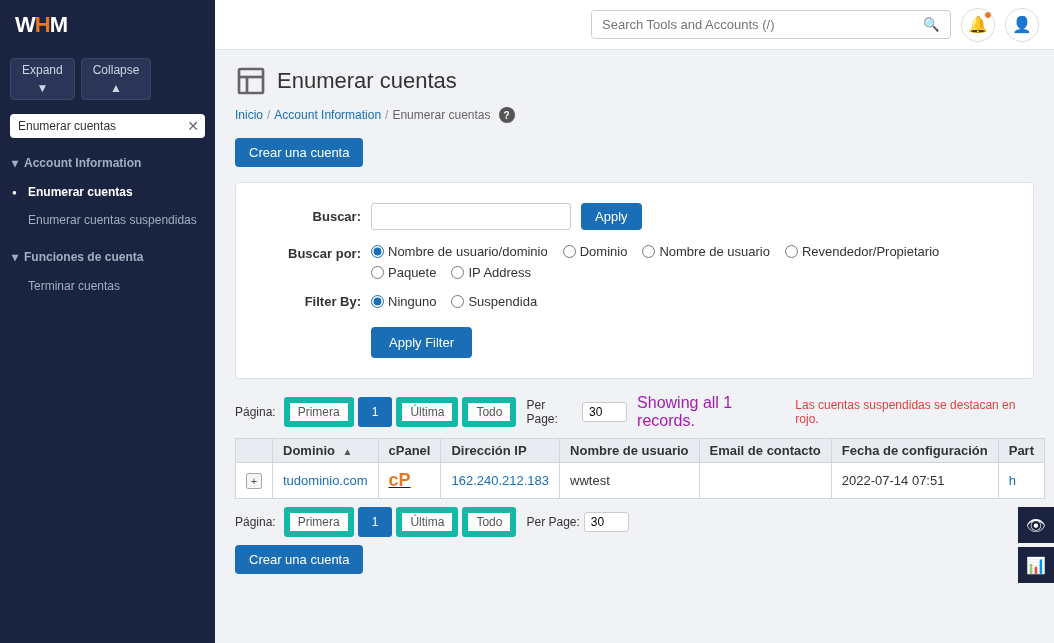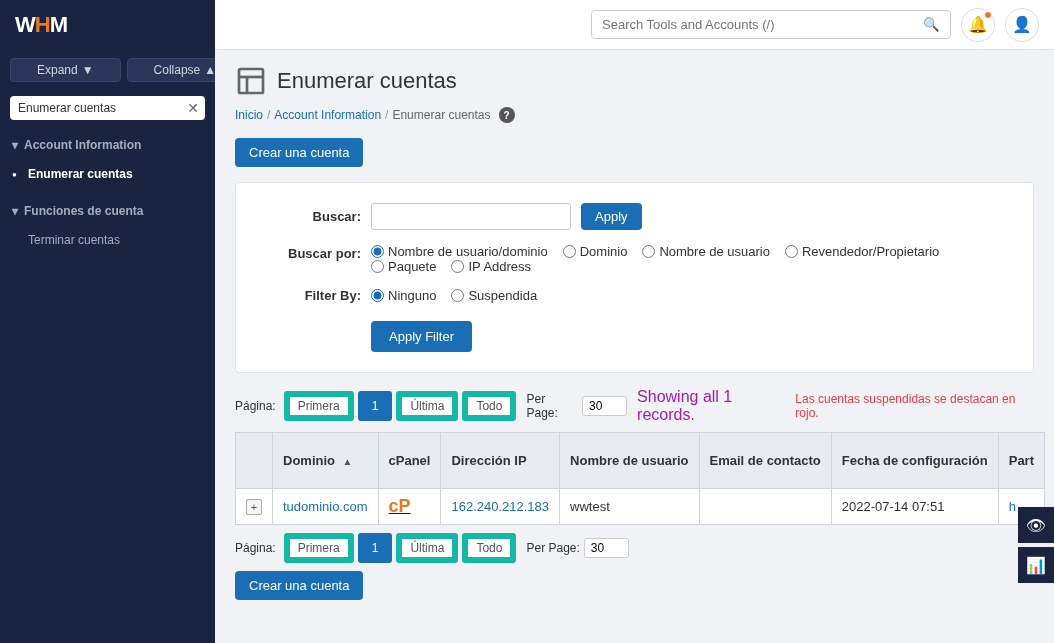--- a/index.html
+++ b/index.html
@@ -33,26 +33,27 @@
     .sidebar-controls {
       display: flex;
       gap: 6px;
       padding: 8px 10px;
     }
     .sidebar-btn {
       background: #2a3558;
       color: #cdd5e0;
       border: 1px solid #3a4568;
       border-radius: 4px;
-      padding: 4px 26px;
+      padding: 4px 11px;
       font-size: 12px;
       cursor: pointer;
       display: flex;
       align-items: center;
       gap: 4px;
+      flex-direction: column;
     }
     .sidebar-search {
       margin: 6px 10px;
       position: relative;
     }
     .sidebar-search input {
       width: 100%;
       background: #fff;
       border: none;
       border-radius: 4px;
@@ -347,21 +348,21 @@
     table {
       width: 100%;
       border-collapse: collapse;
       background: #fff;
       font-size: 13px;
     }
     thead tr {
       background: #e8ecf0;
     }
     thead th {
-      padding: 20px 10px;
+      padding: 4px 10px;
       text-align: left;
       font-weight: 600;
       color: #333;
       border: 1px solid #d0d5dd;
       white-space: nowrap;
     }
     thead th:first-child {
       width: 28px;
       text-align: center;
     }
@@ -447,20 +448,23 @@
     <button class="clear-btn">✕</button>
   </div>
 
   <div class="sidebar-section">
     <div class="sidebar-section-header">
       <span>▾</span>
       <span>Account Information</span>
     </div>
     <div class="sidebar-item active">
       <span>Enumerar cuentas</span>
+    </div>
+    <div class="sidebar-item">
+      <span>Enumerar cuentas suspendidas</span>
     </div>
   </div>
 
   <div class="sidebar-section">
     <div class="sidebar-section-header">
       <span>▾</span>
       <span>Funciones de cuenta</span>
     </div>
     <div class="sidebar-item">
       <span>Terminar cuentas</span>
@@ -533,21 +537,21 @@
             </label>
             <label class="radio-option">
               <input type="radio" name="buscar_por" style="">
               <span>Nombre de usuario</span>
             </label>
             <label class="radio-option">
               <input type="radio" name="buscar_por" style="">
               <span>Revendedor/Propietario</span>
             </label>
           </div>
-          <div class="radio-group" style="margin-top: 0;">
+          <div class="radio-group" style="margin-top: 6px;">
             <label class="radio-option">
               <input type="radio" name="buscar_por" style="">
               <span>Paquete</span>
             </label>
             <label class="radio-option">
               <input type="radio" name="buscar_por" style="">
               <span>IP Address</span>
             </label>
           </div>
         </div>

